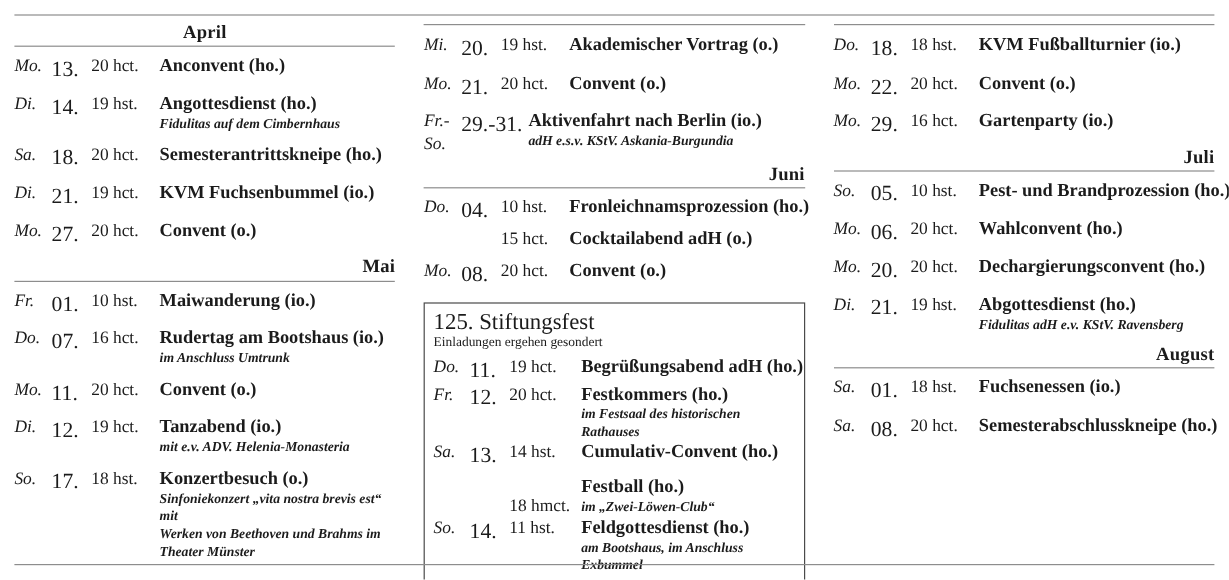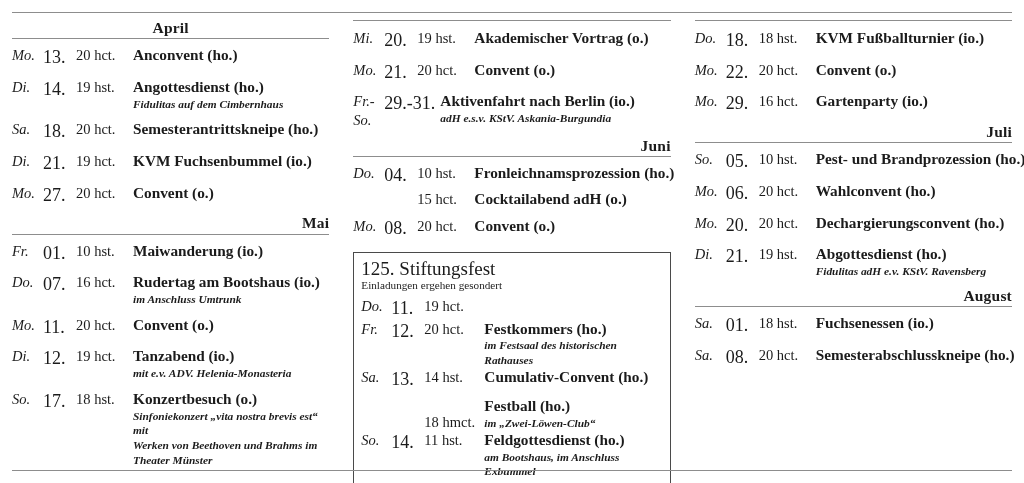--- a/index.html
+++ b/index.html
@@ -339,20 +339,23 @@
         </div>
       </div>
       <div class="fest-box">
         <div class="fest-title">125. Stiftungsfest</div>
         <div class="fest-sub">Einladungen ergehen gesondert</div>
         <div class="event-group">
           <div class="event">
             <div class="c-day">Do.</div>
             <div class="c-date">11.</div>
             <div class="c-time">19 hct.</div>
+            <div class="c-body">
+              <div class="ev-title">Begrüßungsabend adH (ho.)</div>
+            </div>
           </div>
         </div>
         <div class="event-group">
           <div class="event">
             <div class="c-day">Fr.</div>
             <div class="c-date">12.</div>
             <div class="c-time">20 hct.</div>
             <div class="c-body">
               <div class="ev-title">Festkommers (ho.)</div>
               <div class="ev-sub">im Festsaal des historischen Rathauses</div>

